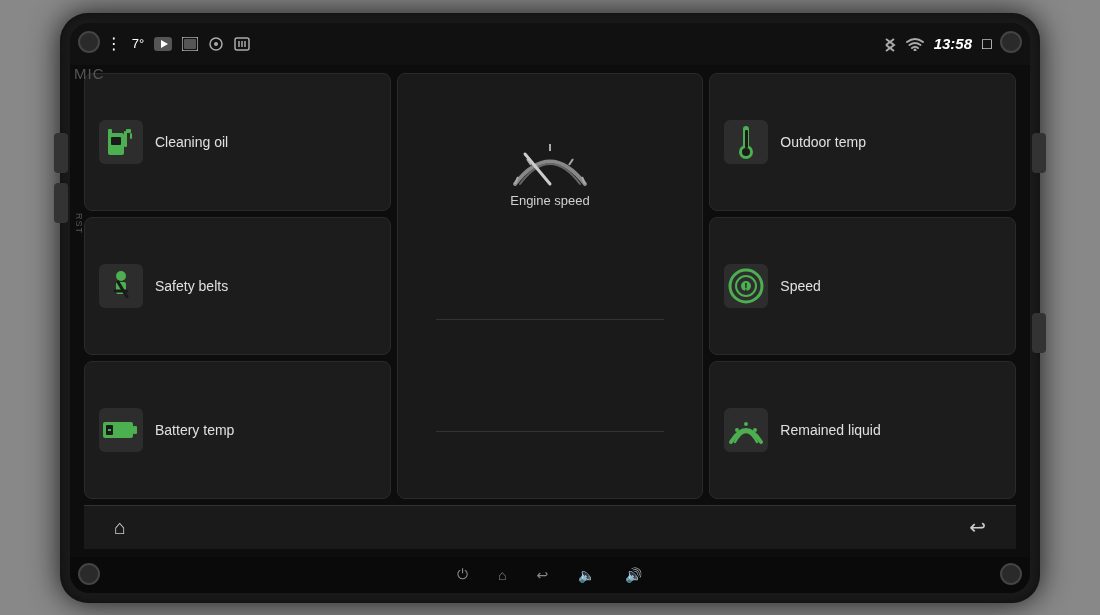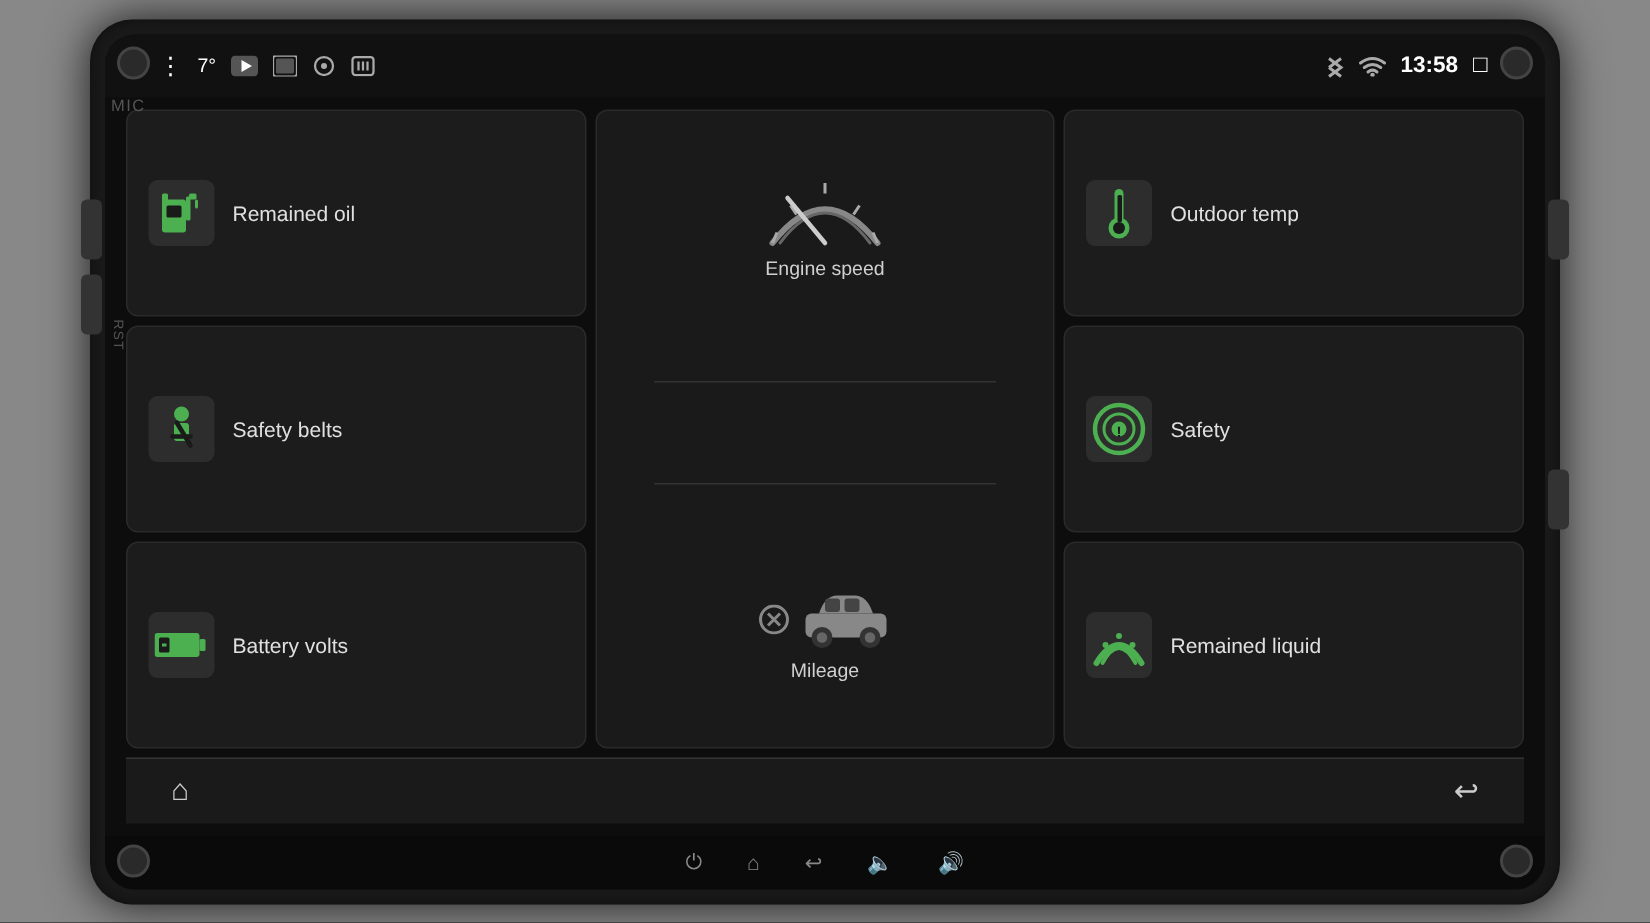--- a/index.html
+++ b/index.html
@@ -87,20 +87,21 @@
 
     .status-icon {
       color: #fff;
       font-size: 16px;
     }
 
     .status-time {
       color: #fff;
       font-size: 15px;
       font-weight: bold;
+      font-style: italic;
     }
 
     .temp-badge {
       color: #fff;
       font-size: 13px;
     }
 
     
     .main-screen {
       flex: 1;
@@ -223,21 +224,21 @@
       font-size: 14px;
       cursor: pointer;
     }
 
     
     .mic-label {
       position: absolute;
       left: 14px;
       top: 52px;
       color: #555;
-      font-size: 11px;
+      font-size: 15px;
       letter-spacing: 1px;
     }
     .rst-label {
       position: absolute;
       left: 14px;
       top: 200px;
       color: #555;
       font-size: 9px;
       letter-spacing: 1px;
       writing-mode: vertical-rl;
@@ -334,21 +335,21 @@
             <svg width="30" height="34" viewBox="0 0 30 34">
 
               <rect x="2" y="8" width="16" height="22" rx="2" fill="#4CAF50"></rect>
               <rect x="5" y="12" width="10" height="8" rx="1" fill="#1a1a1a"></rect>
               <rect x="2" y="4" width="4" height="6" rx="1" fill="#4CAF50"></rect>
               <rect x="18" y="6" width="3" height="16" rx="1" fill="#4CAF50"></rect>
               <rect x="20" y="4" width="5" height="4" rx="1" fill="#4CAF50"></rect>
               <rect x="24" y="8" width="2" height="6" rx="1" fill="#4CAF50"></rect>
             </svg>
           </div>
-          <span class="widget-label">Remained oil</span>
+          <span class="widget-label">Cleaning oil</span>
         </div>
 
         <div class="widget">
           <div class="widget-icon">
             <svg width="20" height="36" viewBox="0 0 20 36">
               <rect x="7" y="2" width="6" height="22" rx="3" fill="#4CAF50"></rect>
               <circle cx="10" cy="28" r="7" fill="#4CAF50"></circle>
               <rect x="9" y="6" width="3" height="18" rx="1" fill="#1a1a1a"></rect>
               <circle cx="10" cy="28" r="4" fill="#1a1a1a"></circle>
             </svg>
@@ -372,37 +373,37 @@
 
         <div class="widget">
           <div class="widget-icon">
             <svg width="36" height="36" viewBox="0 0 36 36">
               <circle cx="18" cy="18" r="16" fill="none" stroke="#4CAF50" stroke-width="3"></circle>
               <circle cx="18" cy="18" r="10" fill="none" stroke="#4CAF50" stroke-width="2"></circle>
               <circle cx="18" cy="18" r="5" fill="#4CAF50"></circle>
               <text x="18" y="23" text-anchor="middle" fill="#1a1a1a" font-size="10" font-weight="bold">!</text>
             </svg>
           </div>
-          <span class="widget-label">Safety</span>
+          <span class="widget-label">Speed</span>
         </div>
 
         <div class="widget">
           <div class="widget-icon">
             <svg width="36" height="24" viewBox="0 0 36 24">
               <rect x="0" y="4" width="30" height="16" rx="2" fill="#4CAF50"></rect>
               <rect x="30" y="8" width="4" height="8" rx="1" fill="#4CAF50"></rect>
               <rect x="3" y="7" width="7" height="10" rx="1" fill="#1a1a1a"></rect>
 
               <line x1="5" y1="12" x2="8" y2="12" stroke="#4CAF50" stroke-width="2"></line>
 
               <line x1="14" y1="10" x2="14" y2="14" stroke="#4CAF50" stroke-width="2"></line>
               <line x1="12" y1="12" x2="16" y2="12" stroke="#4CAF50" stroke-width="2"></line>
             </svg>
           </div>
-          <span class="widget-label">Battery volts</span>
+          <span class="widget-label">Battery temp</span>
         </div>
 
         <div class="center-widget" style="grid-row: 1/4; grid-column: 2/3;">
 
           <div class="center-section">
             <svg width="80" height="50" viewBox="0 0 80 50">
 
               <path d="M5 45 Q40 0 75 45" fill="none" stroke="#888" stroke-width="4" stroke-linecap="round"></path>
               <path d="M10 45 Q40 5 70 45" fill="none" stroke="#666" stroke-width="2" stroke-linecap="round"></path>
 
@@ -413,44 +414,20 @@
               <line x1="75" y1="45" x2="72" y2="38" stroke="#aaa" stroke-width="2"></line>
 
               <line x1="40" y1="45" x2="15" y2="15" stroke="#ccc" stroke-width="3" stroke-linecap="round"></line>
             </svg>
             <span class="center-label">Engine speed</span>
           </div>
           <div class="center-divider"></div>
 
           <div class="center-divider"></div>
 
-          <div class="center-section">
-            <div style="display:flex; align-items:center; gap:8px;">
-
-              <svg width="20" height="20" viewBox="0 0 20 20">
-                <circle cx="10" cy="10" r="9" fill="none" stroke="#888" stroke-width="2"></circle>
-                <line x1="6" y1="6" x2="14" y2="14" stroke="#888" stroke-width="2"></line>
-                <line x1="14" y1="6" x2="6" y2="14" stroke="#888" stroke-width="2"></line>
-              </svg>
-              <svg width="60" height="44" viewBox="0 0 60 44">
-
-                <rect x="3" y="18" width="54" height="16" rx="4" fill="#888"></rect>
-                <path d="M12 18 Q16 6 24 6 L36 6 Q44 6 48 18" fill="#888"></path>
-
-                <rect x="16" y="8" width="10" height="9" rx="2" fill="#444"></rect>
-                <rect x="29" y="8" width="10" height="9" rx="2" fill="#444"></rect>
-
-                <circle cx="14" cy="34" r="7" fill="#333"></circle>
-                <circle cx="14" cy="34" r="3.5" fill="#666"></circle>
-                <circle cx="46" cy="34" r="7" fill="#333"></circle>
-                <circle cx="46" cy="34" r="3.5" fill="#666"></circle>
-              </svg>
-            </div>
-            <span class="center-label">Mileage</span>
-          </div>
         </div>
 
         <div class="widget">
           <div class="widget-icon">
             <svg width="38" height="32" viewBox="0 0 38 32">
 
               <path d="M4 28 Q19 4 34 28" fill="none" stroke="#4CAF50" stroke-width="4" stroke-linecap="round"></path>
               <path d="M8 28 Q19 8 30 28" fill="none" stroke="#4CAF50" stroke-width="2.5" stroke-linecap="round"></path>
 
               <circle cx="10" cy="16" r="2" fill="#4CAF50"></circle>

